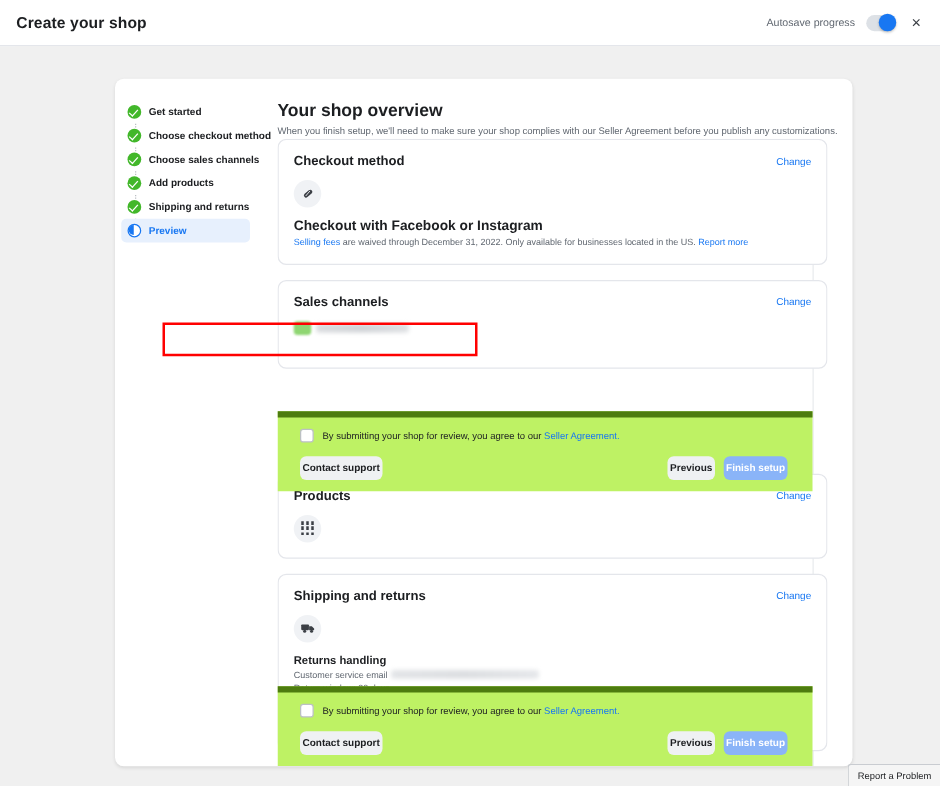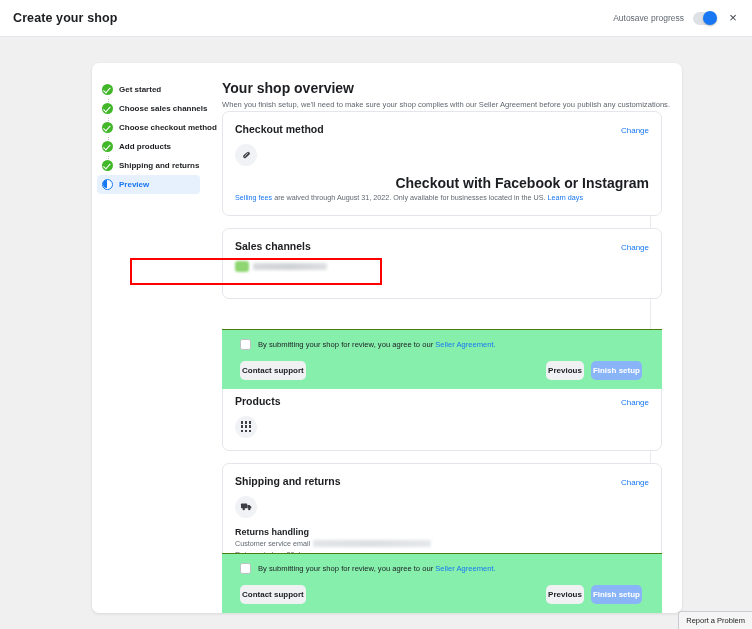--- a/index.html
+++ b/index.html
@@ -127,33 +127,33 @@
 
   .section {
     border: 1px solid #e4e6eb;
     border-radius: 7px;
     background: #ffffff;
     margin-bottom: 12px;
     padding: 11px 12px 12px 12px;
     position: relative;
   }
   .section-head {
-    display: flex; align-items: flex-end; justify-content: space-between;
+    display: flex; align-items: center; justify-content: space-between;
   }
   .section-title { font-size: 10.5px; font-weight: bold; color: #1c1e21; }
   .change-link { font-size: 8px; color: #1877f2; cursor: pointer; }
 
   .round-icon {
     width: 22px; height: 22px; border-radius: 50%;
     background: #f0f2f5; margin-top: 9px;
     display: flex; align-items: center; justify-content: center;
   }
   .round-icon svg { display: block; }
 
-  .item-title { font-size: 14px; font-weight: bold; color: #1c1e21; margin-top: 9px; text-align: right; }
+  .item-title { font-size: 11px; font-weight: bold; color: #1c1e21; margin-top: 9px; }
   .item-sub { font-size: 7.2px; color: #606770; margin-top: 2px; line-height: 1.35; }
   .inline-link { color: #1877f2; }
 
   .sub-head { font-size: 9px; font-weight: bold; color: #1c1e21; margin-top: 10px; }
   .sub-head.first { margin-top: 9px; }
   .redacted {
     display: inline-block; vertical-align: middle;
     width: 118px; height: 7px; margin-left: 3px;
     background: linear-gradient(90deg,#e2e4e7,#dcdee1,#e5e7ea);
     filter: blur(1.6px);
@@ -172,23 +172,23 @@
     background: #8fd672; filter: blur(.8px);
   }
 
   
   .grid-icon { display: grid; grid-template-columns: repeat(3,2.6px); grid-gap: 1.6px; }
   .grid-icon i { width: 2.6px; height: 2.6px; background: #3b3f45; display: block; }
 
   
   .sticky-footer {
     position: absolute;
-    left: 0; right: 0;
-    background: #86efac;
-    border-top: 1px solid #4d7c0f;
+    left: 0; right: 12px;
+    background: #bef264;
+    border-top: 5px solid #4d7c0f;
     padding: 9px 20px 9px 18px;
     z-index: 5;
   }
   .sticky-footer.mid { top: 218px; }
   .sticky-footer.bottom { bottom: 0; }
 
   .agree-row { display: flex; align-items: center; gap: 7px; position: relative; }
   .checkbox {
     width: 11px; height: 11px; flex: none;
     border: 1.2px solid #bcc0c4; border-radius: 2.5px;
@@ -256,27 +256,27 @@
     <div class="steps">
 
       <div class="step">
         <span class="step-icon"></span>
         <span class="step-label">Get started</span>
         <span class="step-connector"></span>
       </div>
 
       <div class="step">
         <span class="step-icon"></span>
-        <span class="step-label">Choose sales channels</span>
+        <span class="step-label">Choose checkout method</span>
         <span class="step-connector"></span>
       </div>
 
       <div class="step">
         <span class="step-icon"></span>
-        <span class="step-label">Choose checkout method</span>
+        <span class="step-label">Choose sales channels</span>
         <span class="step-connector"></span>
       </div>
 
       <div class="step">
         <span class="step-icon"></span>
         <span class="step-label">Add products</span>
         <span class="step-connector"></span>
       </div>
 
       <div class="step">
@@ -306,21 +306,21 @@
             <span class="change-link">Change</span>
           </div>
           <div class="round-icon">
             <svg width="13" height="13" viewBox="0 0 16 16">
               <rect x="3.2" y="5.2" width="9.6" height="4.2" rx="2.1" transform="rotate(-40 8 7.3)" fill="#3b3f45"></rect>
               <line x1="5.6" y1="9.6" x2="9.8" y2="4.6" stroke="#f0f2f5" stroke-width="0.9"></line>
             </svg>
           </div>
           <div class="item-title">Checkout with Facebook or Instagram</div>
           <div class="item-sub">
-            <span class="inline-link">Selling fees</span><span> are waived through August 31, 2022. Only available for businesses located in the US. </span><span class="inline-link">Learn days</span>
+            <span class="inline-link">Selling fees</span><span> are waived through December 31, 2022. Only available for businesses located in the US. </span><span class="inline-link">Report more</span>
           </div>
         </div>
 
         <div class="section" style="padding-bottom:26px;">
           <div class="section-head">
             <span class="section-title">Sales channels</span>
             <span class="change-link">Change</span>
           </div>
           <div style="margin-top:9px;display:flex;align-items:center;">
             <span class="green-chip"></span>

